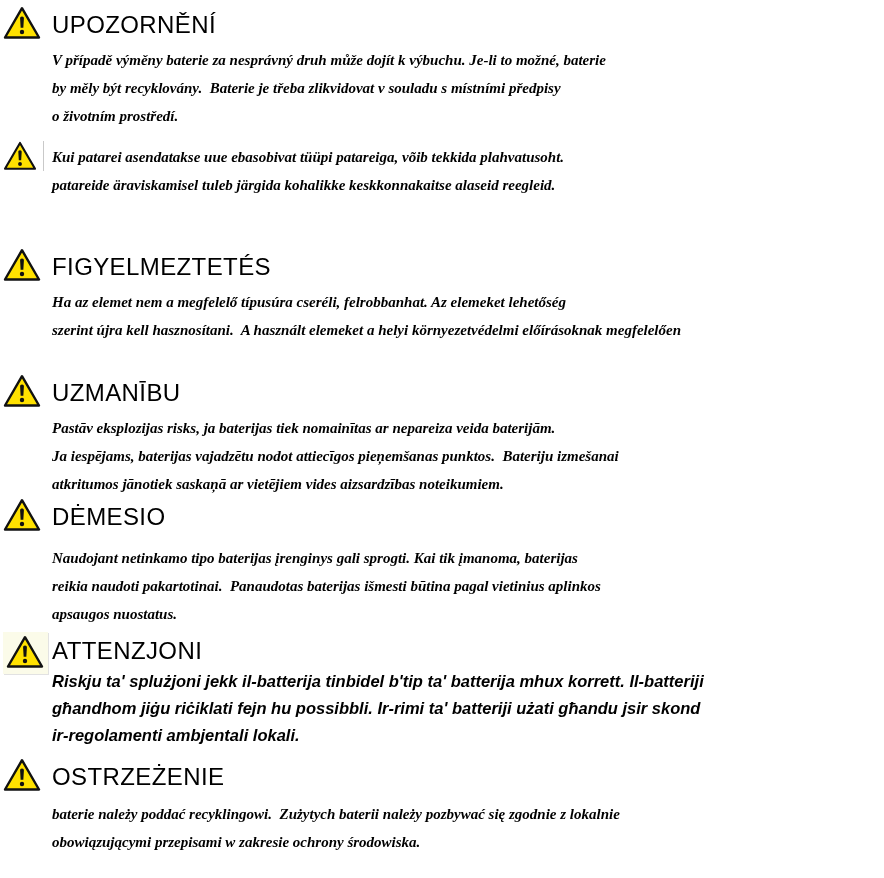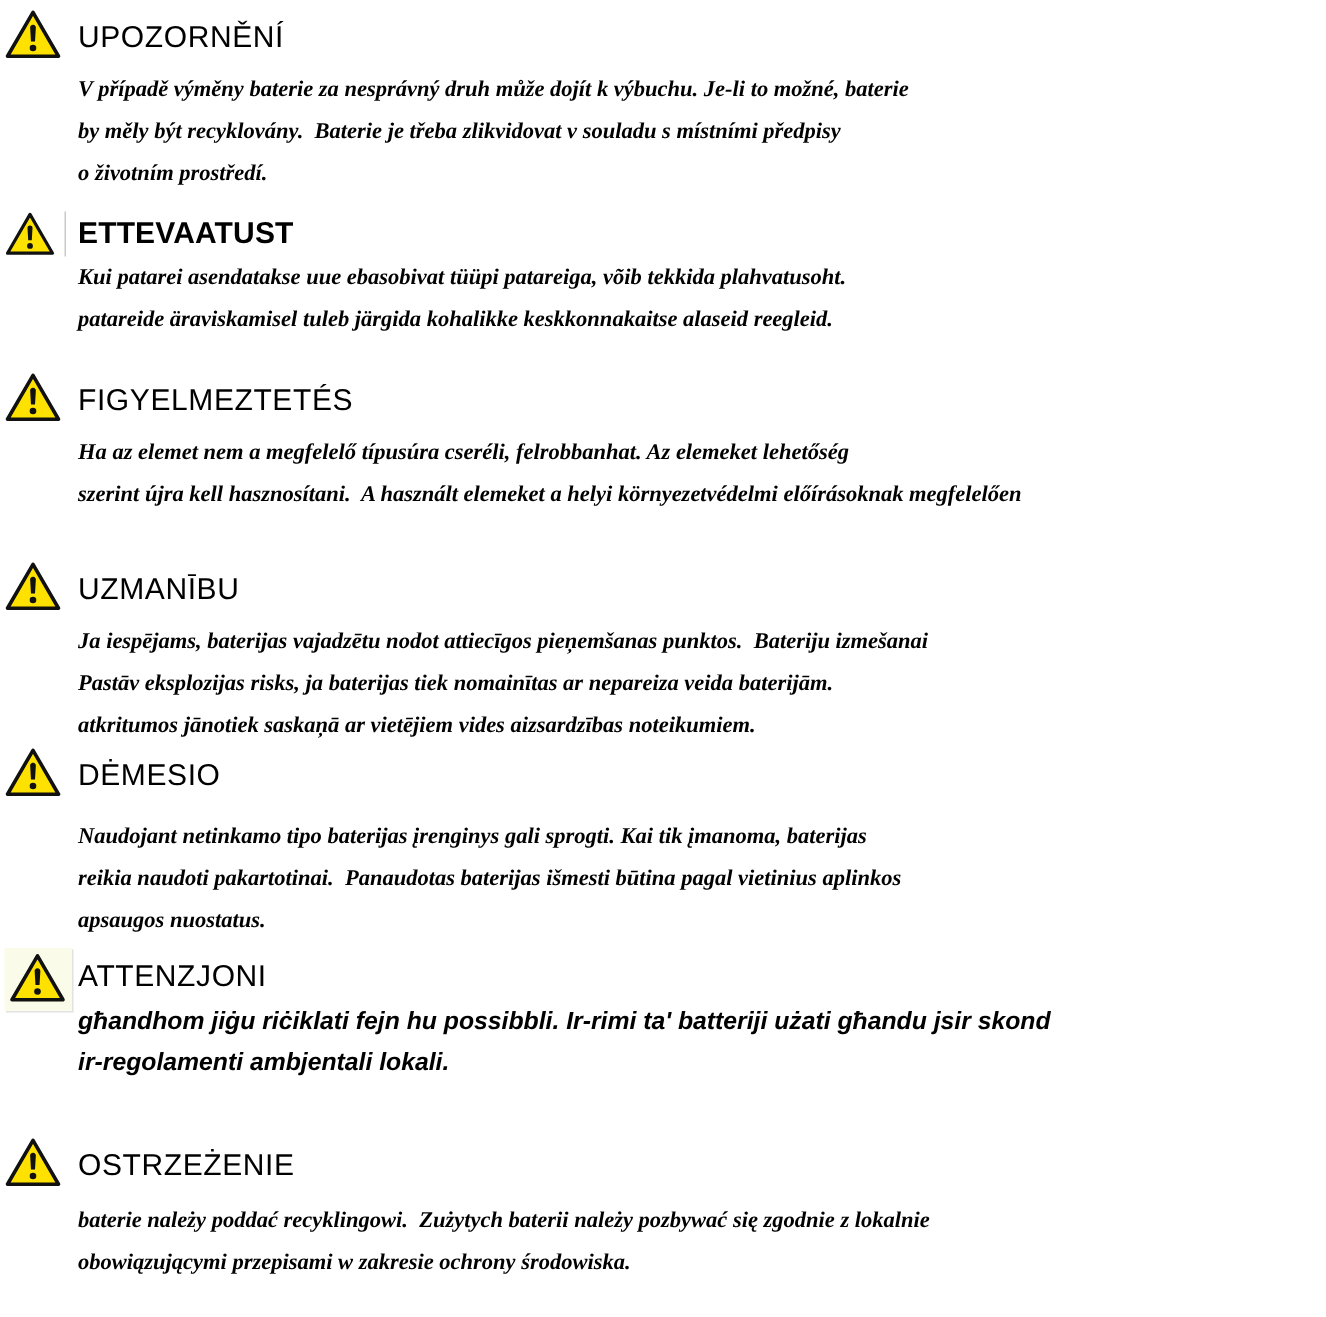--- a/index.html
+++ b/index.html
@@ -10,21 +10,21 @@
   }
   .warning{position:absolute;left:0;width:880px;display:flex;}
   .s1{top:6px}.s2{top:141px}.s3{top:248px}.s4{top:374px}.s5{top:498px}.s6{top:632px}.s7{top:758px}
   .icon-col{flex:0 0 52px;padding-left:3px;box-sizing:border-box;}
   .icon{width:38px;height:34px;display:block;}
   .s2 .icon{width:34px;height:30px;}
   .icon-bordered{display:inline-block;padding-right:6px;border-right:1px solid #c9c9c9;}
   .icon-boxed{display:inline-block;background:#fbfbe9;padding:3px 4px 5px 3px;box-shadow:1px 1px 0 #e2e2e2;}
   .text-col{flex:1;min-width:0;}
   h2{
-    margin:0;padding-top:6px;font-size:20px;font-weight:400;line-height:26px;
+    margin:0;padding-top:6px;font-size:24px;font-weight:400;line-height:26px;
     letter-spacing:.4px;font-family:"Liberation Sans",sans-serif;
   }
   h2.bold{font-weight:700;letter-spacing:.1px;}
   .tight h2{padding-top:2px;}
   p.body{
     margin:8px 0 0 0;
     font-family:"Liberation Serif",serif;font-style:italic;font-weight:700;
     font-size:15px;line-height:28px;
   }
   .tight p.body{margin-top:2px;}
@@ -61,21 +61,20 @@
   <div class="icon-col">
     <span class="icon-bordered">
       <svg class="icon" viewBox="0 0 38 34">
         <path class="tri" d="M19 2.2 L36 31.5 H2 Z" fill="#ffe100"></path>
         <path d="M19 10.5c1.2 0 2 .9 1.9 2l-.55 9.2h-2.7l-.55-9.2c-.1-1.1.7-2 1.9-2z" fill="#111111"></path>
         <circle cx="19" cy="26" r="2.2" fill="#111111"></circle>
       </svg>
     </span>
   </div>
   <div class="text-col">
-    <h2 class="bold">ETTEVAATUST</h2>
     <p class="body">
       <span class="line">Kui patarei asendatakse uue ebasobivat tüüpi patareiga, võib tekkida plahvatusoht.</span>
       <span class="line">patareide äraviskamisel tuleb järgida kohalikke keskkonnakaitse alaseid reegleid.</span>
     </p>
   </div>
 </section>
 
 <section class="warning s3">
   <div class="icon-col">
     <svg class="icon" viewBox="0 0 38 34">
@@ -97,22 +96,22 @@
   <div class="icon-col">
     <svg class="icon" viewBox="0 0 38 34">
       <path class="tri" d="M19 2.2 L36 31.5 H2 Z" fill="#ffe100"></path>
       <path d="M19 10.5c1.2 0 2 .9 1.9 2l-.55 9.2h-2.7l-.55-9.2c-.1-1.1.7-2 1.9-2z" fill="#111111"></path>
       <circle cx="19" cy="26" r="2.2" fill="#111111"></circle>
     </svg>
   </div>
   <div class="text-col">
     <h2>UZMANĪBU</h2>
     <p class="body">
+      <span class="line">Pastāv eksplozijas risks, ja baterijas tiek nomainītas ar nepareiza veida baterijām.</span>
       <span class="line">Ja iespējams, baterijas vajadzētu nodot attiecīgos pieņemšanas punktos.  Bateriju izmešanai</span>
-      <span class="line">Pastāv eksplozijas risks, ja baterijas tiek nomainītas ar nepareiza veida baterijām.</span>
       <span class="line">atkritumos jānotiek saskaņā ar vietējiem vides aizsardzības noteikumiem.</span>
     </p>
   </div>
 </section>
 
 <section class="warning s5">
   <div class="icon-col">
     <svg class="icon" viewBox="0 0 38 34">
       <path class="tri" d="M19 2.2 L36 31.5 H2 Z" fill="#ffe100"></path>
       <path d="M19 10.5c1.2 0 2 .9 1.9 2l-.55 9.2h-2.7l-.55-9.2c-.1-1.1.7-2 1.9-2z" fill="#111111"></path>
@@ -135,20 +134,21 @@
       <svg class="icon" viewBox="0 0 38 34">
         <path class="tri" d="M19 2.2 L36 31.5 H2 Z" fill="#ffe100"></path>
         <path d="M19 10.5c1.2 0 2 .9 1.9 2l-.55 9.2h-2.7l-.55-9.2c-.1-1.1.7-2 1.9-2z" fill="#111111"></path>
         <circle cx="19" cy="26" r="2.2" fill="#111111"></circle>
       </svg>
     </span>
   </div>
   <div class="text-col">
     <h2>ATTENZJONI</h2>
     <p class="body">
+      <span class="line">Riskju ta' splużjoni jekk il-batterija tinbidel b'tip ta' batterija mhux korrett. Il-batteriji</span>
       <span class="line">għandhom jiġu riċiklati fejn hu possibbli. Ir-rimi ta' batteriji użati għandu jsir skond</span>
       <span class="line">ir-regolamenti ambjentali lokali.</span>
     </p>
   </div>
 </section>
 
 <section class="warning s7">
   <div class="icon-col">
     <svg class="icon" viewBox="0 0 38 34">
       <path class="tri" d="M19 2.2 L36 31.5 H2 Z" fill="#ffe100"></path>

